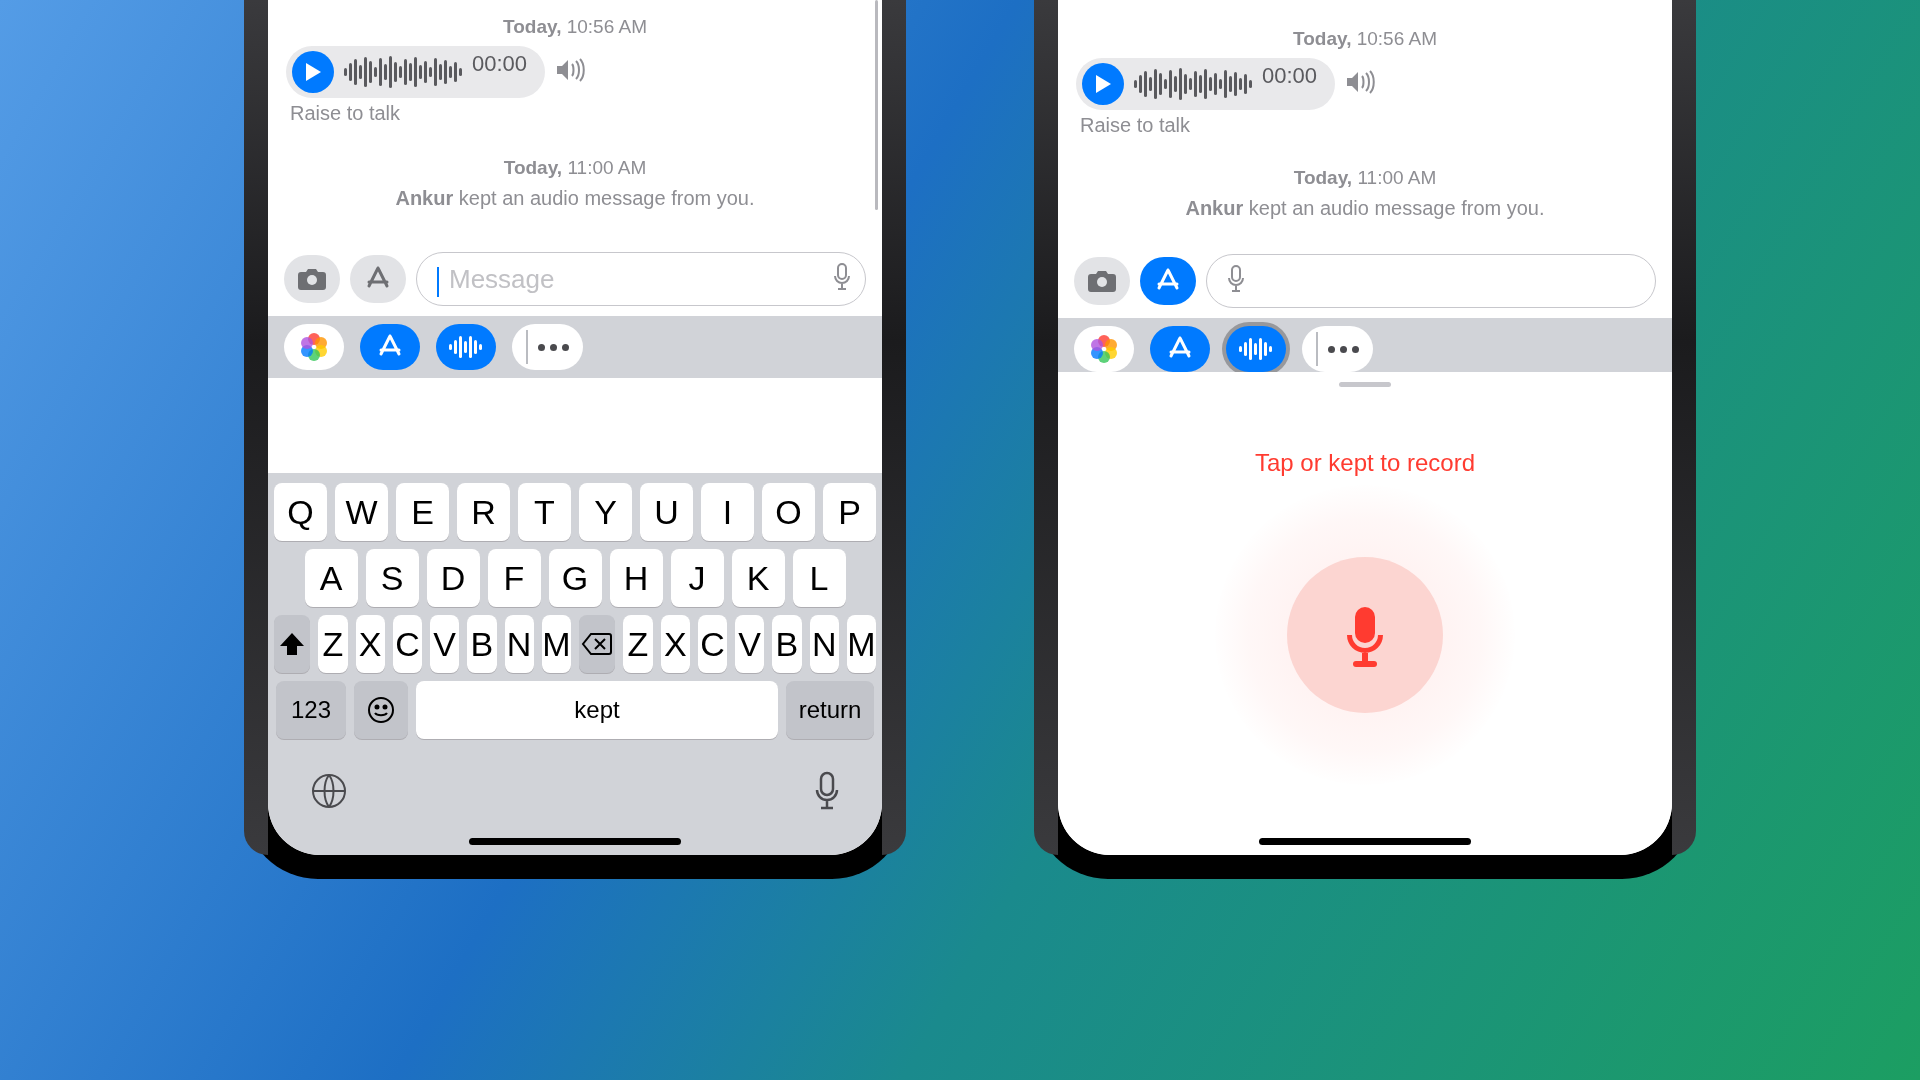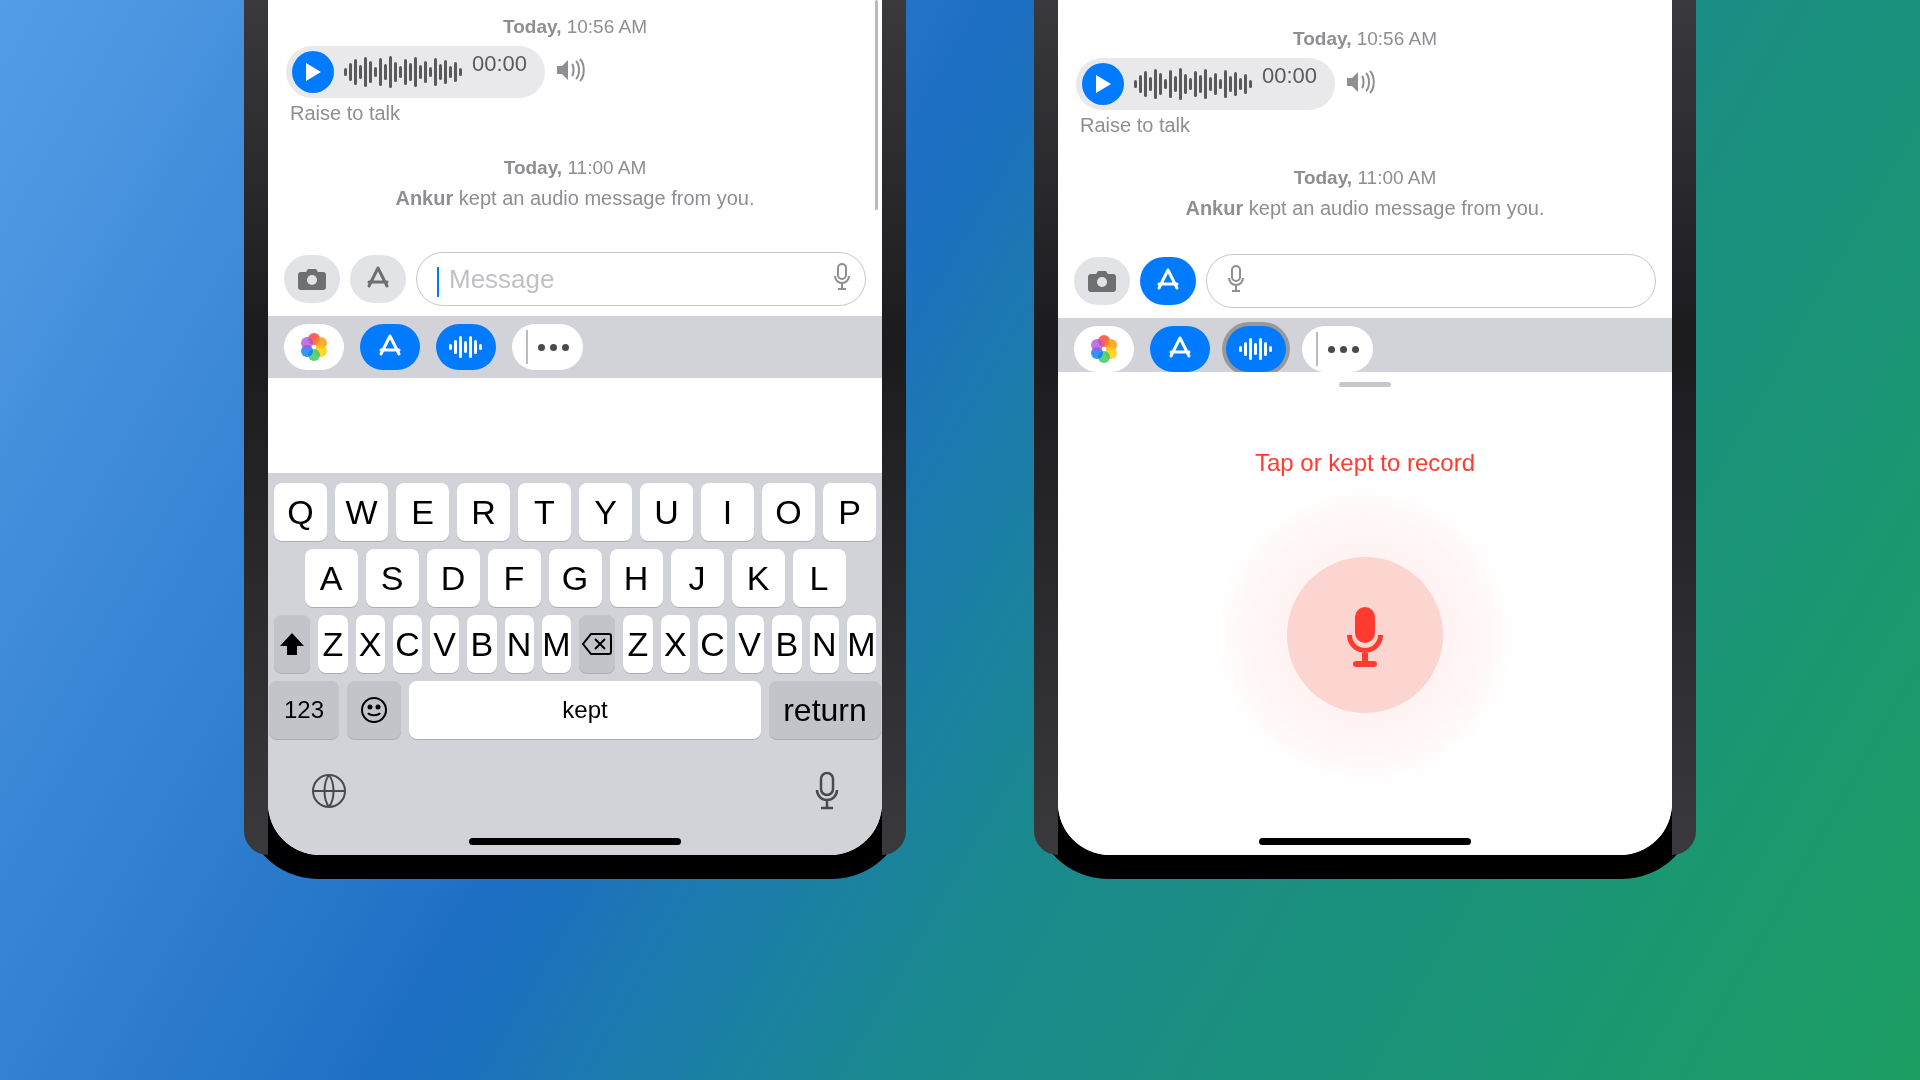--- a/index.html
+++ b/index.html
@@ -115,21 +115,21 @@
     display:flex; align-items:center; justify-content:center;
     font-size:34px; color:#000; box-shadow:0 1px 0 #aeadb2;
   }
   .key.kletter { width:53px; }
   .key.kmod { background:#c2c4ca; }
   .key.kshift { width:66px; }
   .key.kdel   { width:66px; }
   .key.knum   { width:70px; font-size:24px; }
   .key.kemo   { width:54px; }
   .key.kspace { flex:1; font-size:24px; }
-  .key.kret   { width:112px; font-size:32px; }
+  .key.kret   { width:88px; font-size:24px; }
   .kbd-bot {
     display:flex; justify-content:space-between; align-items:center;
     padding:28px 42px 40px 42px; color:#4a4a4e;
   }
 
   
   .grab { width:52px; height:5px; border-radius:3px; background:#c7c7cc; margin:10px auto 0; }
 
   
   .rec-panel {
@@ -326,21 +326,21 @@
             </svg>
         </span>
       <span class="key kletter">Z</span>
           <span class="key kletter">X</span>
           <span class="key kletter">C</span>
           <span class="key kletter">V</span>
           <span class="key kletter">B</span>
           <span class="key kletter">N</span>
           <span class="key kletter">M</span>
         </div>
-      <div class="krow" style="padding:4px 1px">
+      <div class="krow" style="padding:4px 8px">
         <span class="key kmod knum">123</span>
         <span class="key kmod kemo">
           <svg width="30" height="30" viewBox="0 0 30 30" fill="none" stroke="#000" stroke-width="2">
               <circle cx="15" cy="15" r="12"></circle>
               <circle cx="11" cy="12" r="1.5" fill="#000"></circle>
               <circle cx="19" cy="12" r="1.5" fill="#000"></circle>
               <path d="M9 18c2 3 10 3 12 0"></path>
             </svg>
         </span>
         <span class="key kspace">kept</span>

